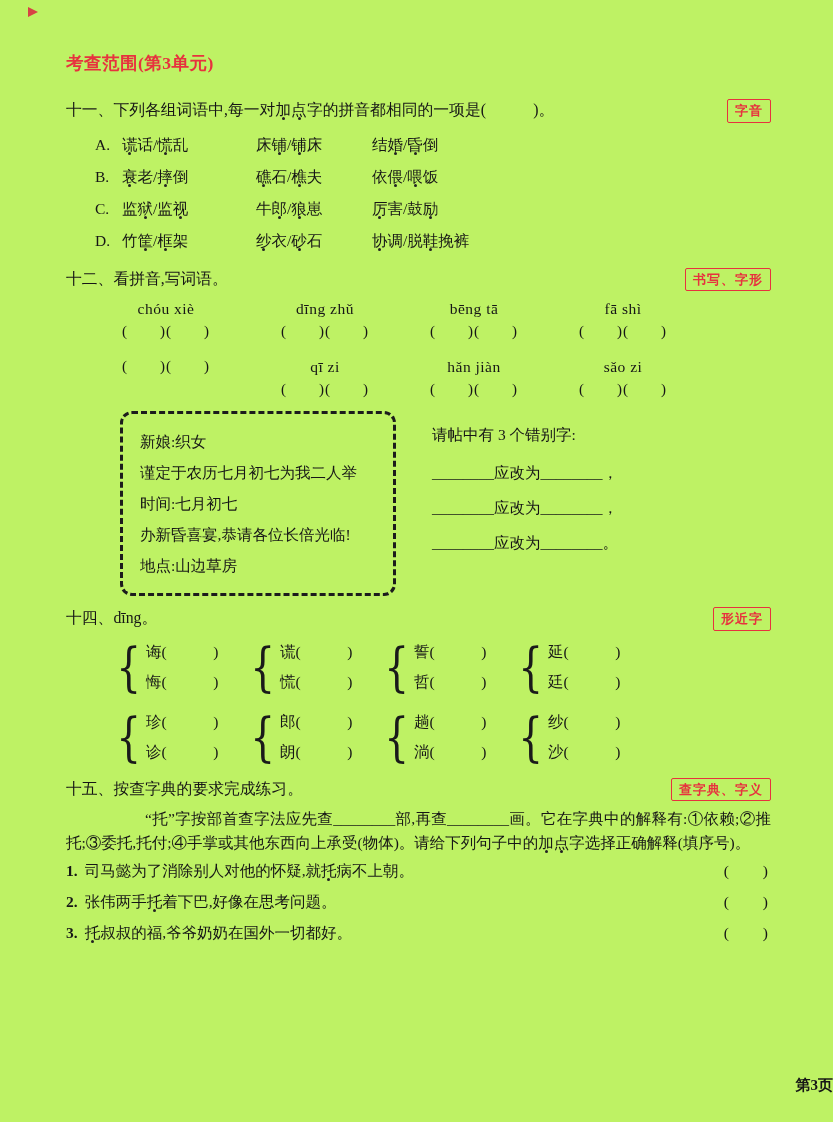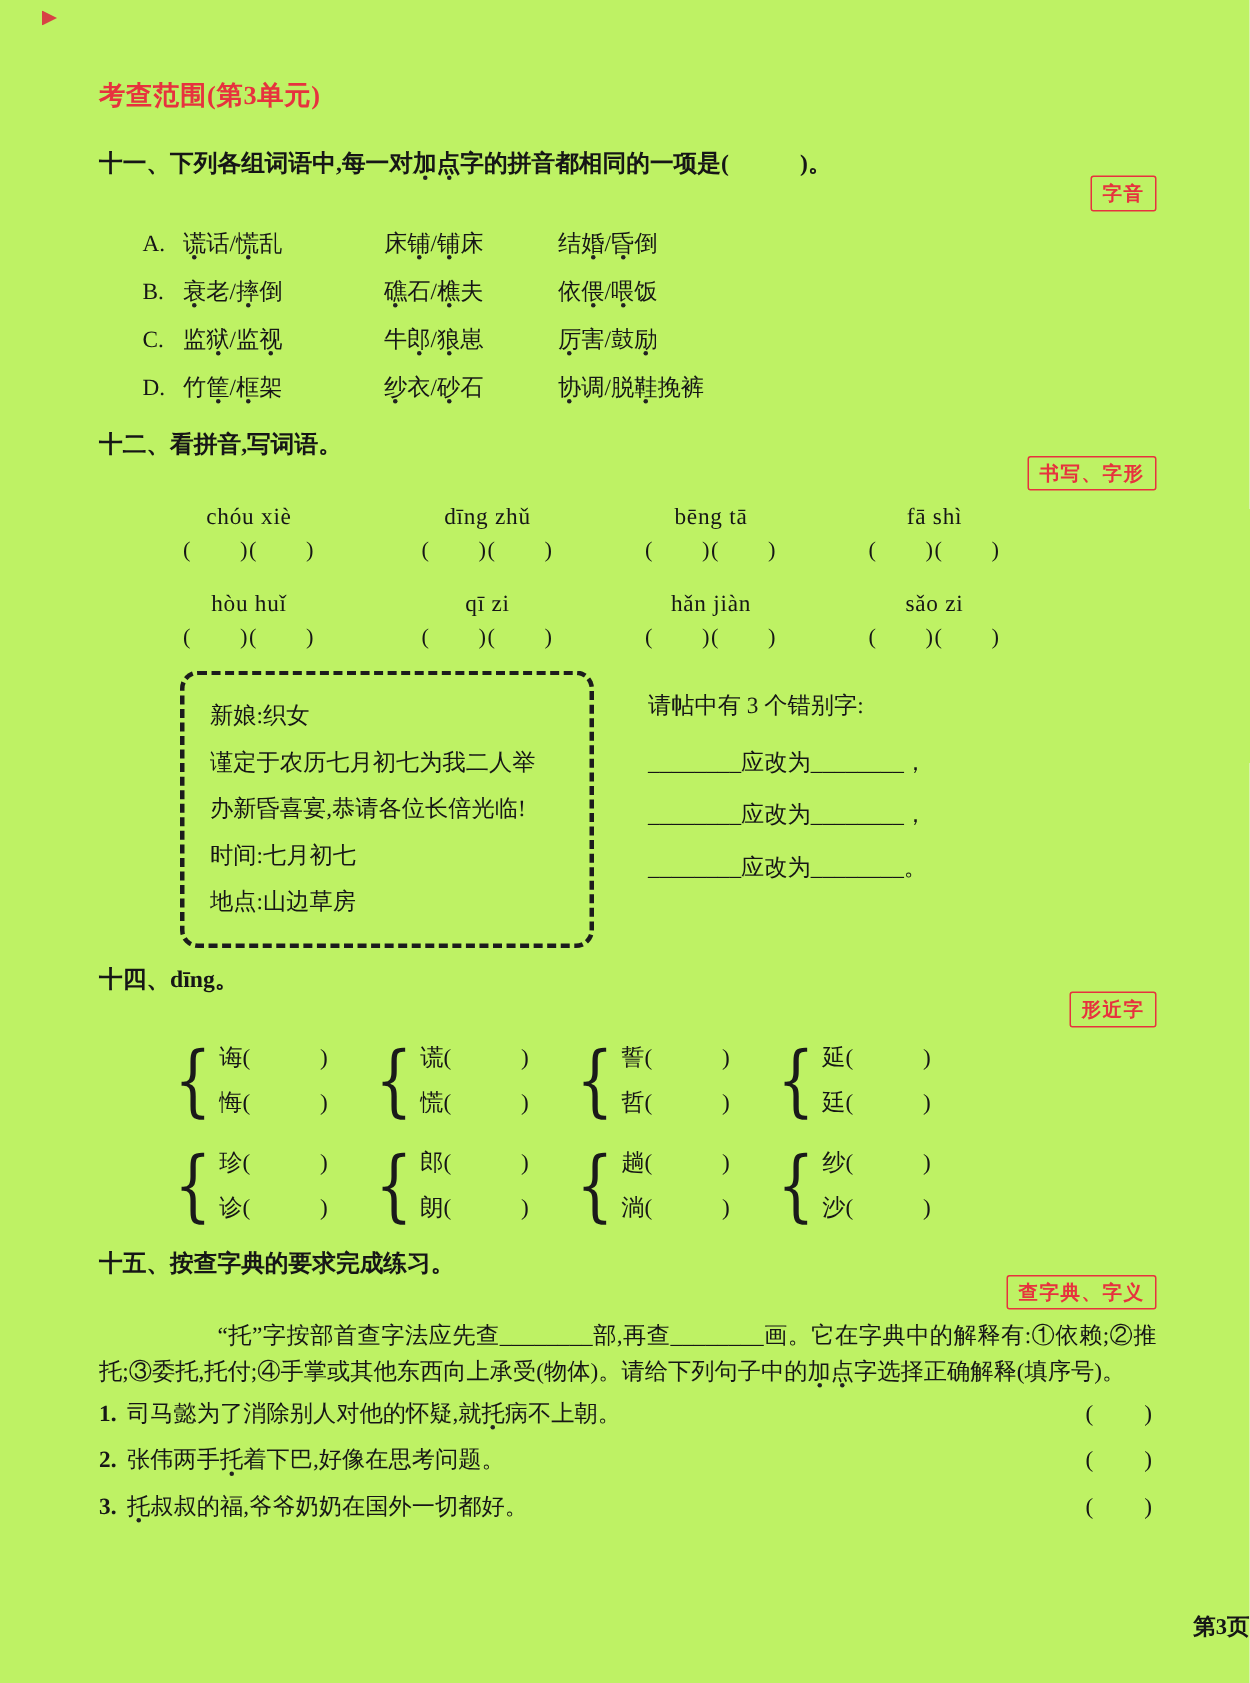--- a/index.html
+++ b/index.html
@@ -9,25 +9,25 @@
     font-family:"Liberation Serif","DejaVu Serif",serif; color:#161616;
     padding:50px 62px 0 66px; font-size:15.5px; line-height:1.5; overflow:hidden;
   }
   .corner-mark{
     position:absolute; top:7px; left:28px; width:10px; height:10px;
     background:#d93040; clip-path:polygon(0 0,100% 50%,0 100%); opacity:.9;
   }
   .scope-title{ color:#e7323e; font-weight:700; font-size:17.5px; letter-spacing:.5px; margin-bottom:22px; }
   .q{ margin-bottom:10px; }
   .q-head{ display:flex; align-items:flex-start; margin-bottom:6px; }
-  .q-title{ font-weight:700; font-size:15.8px; padding-right:12px; }
+  .q-title{ font-weight:400; font-size:15.8px; padding-right:12px; }
   .tag{
     margin-left:auto; flex:none; color:#e7323e; border:1.6px solid #e7323e;
     font-size:13px; font-weight:700; padding:1px 7px; border-radius:2px;
-    letter-spacing:1px; margin-top:19px; white-space:nowrap;
+    letter-spacing:1px; margin-top:1px; white-space:nowrap;
   }
   
   .opt-rows{ padding-left:29px; }
   .opt-row{ display:flex; line-height:32px; }
   .opt-label{ width:27px; flex:none; }
   .opt-w1{ width:134px; flex:none; }
   .opt-w2{ width:116px; flex:none; }
   .dot-under{ position:relative; }
   .dot-under::after{
     content:""; position:absolute; left:50%; bottom:-2px; width:3px; height:3px;
@@ -128,21 +128,20 @@
       </div>
       <div class="py-cell">
         <div class="py">bēng tā</div>
         <div class="py-blank">(　　)(　　)</div>
       </div>
       <div class="py-cell">
         <div class="py">fā shì</div>
         <div class="py-blank">(　　)(　　)</div>
       </div>
       <div class="py-cell">
-        <div class="py">hòu huǐ</div>
         <div class="py-blank">(　　)(　　)</div>
       </div>
       <div class="py-cell">
         <div class="py">qī zi</div>
         <div class="py-blank">(　　)(　　)</div>
       </div>
       <div class="py-cell">
         <div class="py">hǎn jiàn</div>
         <div class="py-blank">(　　)(　　)</div>
       </div>
@@ -151,22 +150,22 @@
         <div class="py-blank">(　　)(　　)</div>
       </div>
     </div>
   </section>
 
   <section class="q">
     <div class="q13-body">
       <div class="invitation-box">
         <div class="inv-line">新娘:织女</div>
         <div class="inv-line">谨定于农历七月初七为我二人举</div>
+        <div class="inv-line">时间:七月初七</div>
         <div class="inv-line">办新昏喜宴,恭请各位长倍光临!</div>
-        <div class="inv-line">时间:七月初七</div>
         <div class="inv-line">地点:山边草房</div>
       </div>
       <div class="corrections">
         <div class="corr-hint">请帖中有 3 个错别字:</div>
         <div class="corr-line">________应改为________，</div>
         <div class="corr-line">________应改为________，</div>
         <div class="corr-line">________应改为________。</div>
       </div>
     </div>
   </section>

